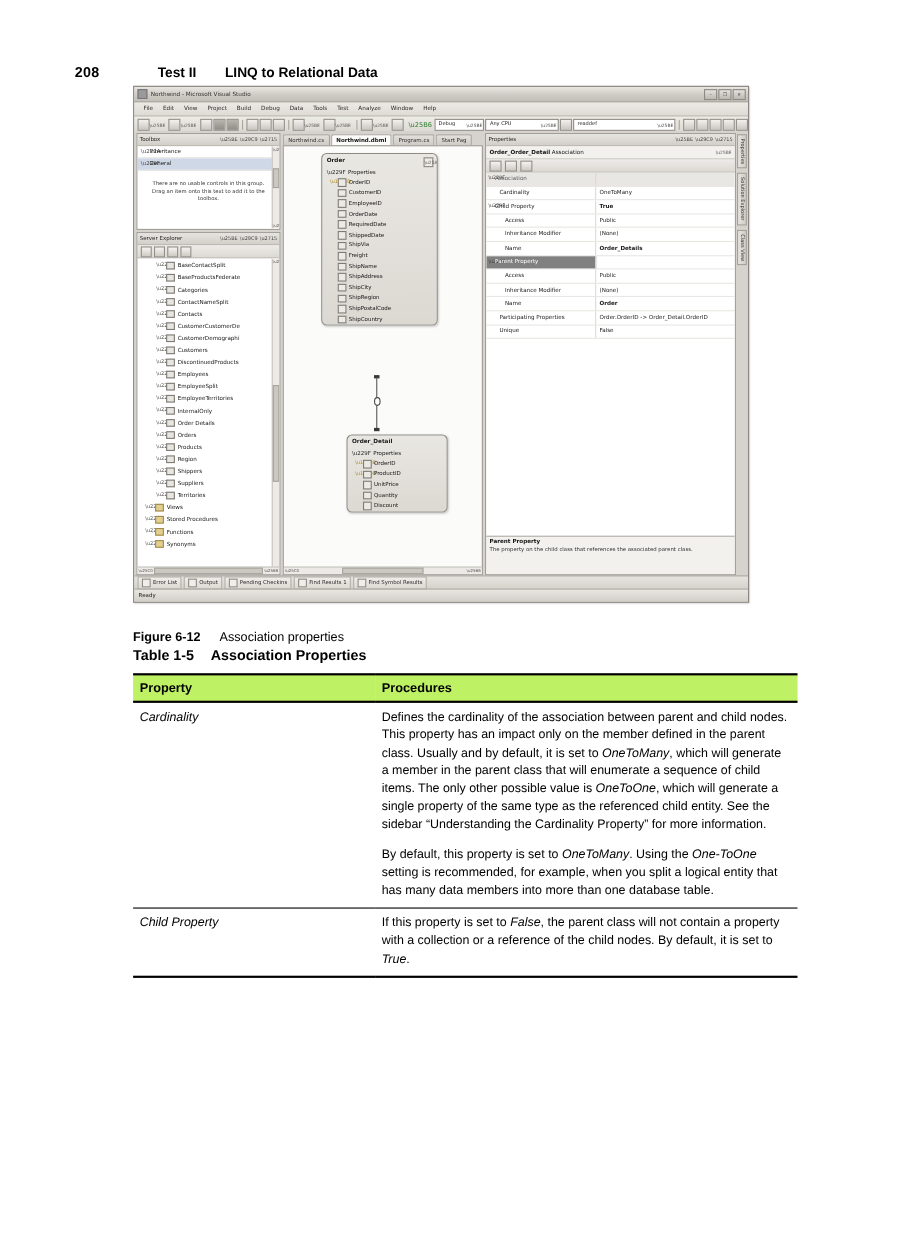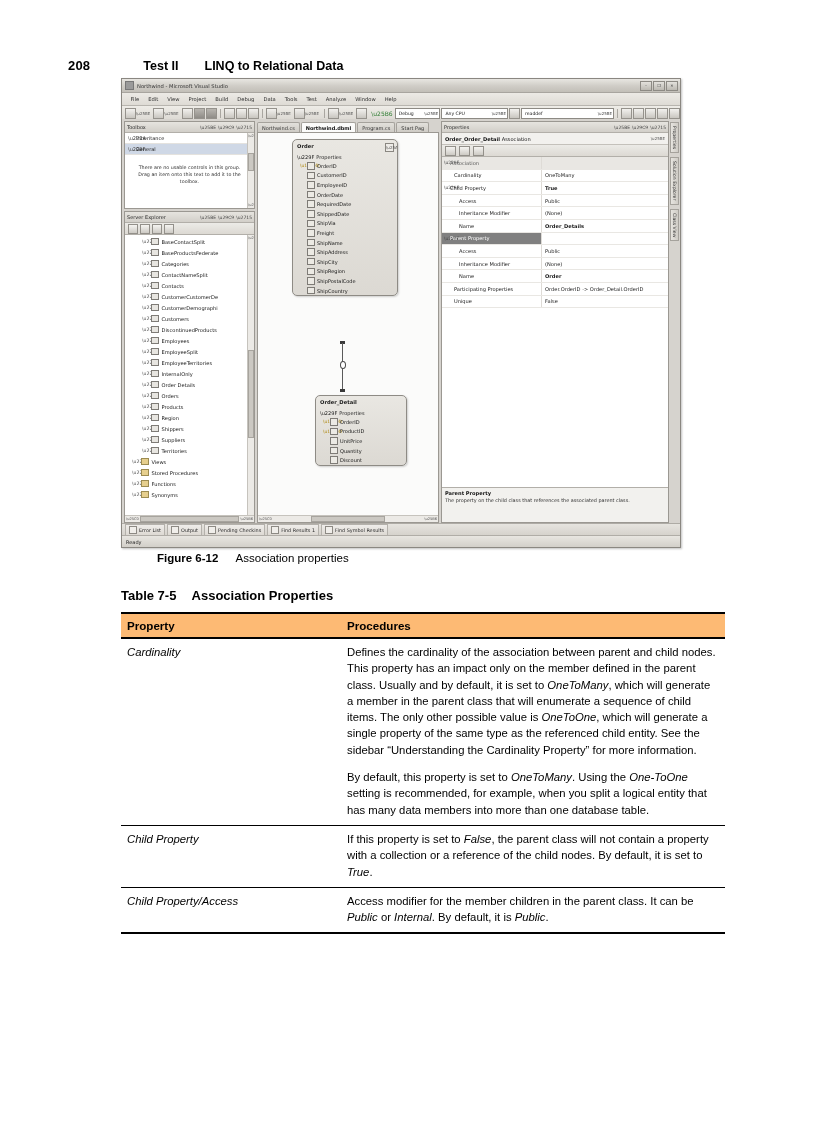--- a/index.html
+++ b/index.html
@@ -295,42 +295,41 @@
   .vs-status {
     position: absolute; left: 0; right: 0; bottom: 0; height: 11px;
     background: linear-gradient(180deg,#e8e6e1,#d2cfc9);
     border-top: 1px solid #b0ada7;
     display: flex; align-items: center; padding-left: 4px;
     font-size: 5px; color: #222;
   }
 
   
   .fig-caption {
-    position: absolute; left: 121px; top: 552px;
+    position: absolute; left: 121px; top: 574px;
     font-size: 11.5px;
-    margin-left: 36px;
   }
   .fig-caption .fc-label { font-weight: bold; }
   .fig-caption .fc-text { margin-left: 14px; }
 
   
   .table-title {
     position: absolute; left: 121px; top: 588px;
     font-size: 13px; font-weight: bold;
   }
   .table-title .tt-num { margin-right: 12px; }
   .props-table {
     position: absolute;
     left: 121px; top: 612px;
     width: 604px;
     border-collapse: collapse;
     font-size: 11.3px;
   }
   .props-table th {
-    background: #fdba74;
+    background: #bef264;
     text-align: left;
     font-weight: bold;
     font-size: 11.6px;
     padding: 5px 6px 5px 6px;
     border-top: 2.2px solid #000;
     border-bottom: 2.2px solid #000;
   }
   .props-table td {
     vertical-align: top;
     padding: 5px 6px 7px 6px;
@@ -910,21 +909,21 @@
     <span>Ready</span>
   </div>
 </div>
 
 <div class="fig-caption">
   <span class="fc-label">Figure 6-12</span>
   <span class="fc-text">Association properties</span>
 </div>
 
 <div class="table-title">
-  <span class="tt-num">Table 7-5</span>
+  <span class="tt-num">Table 1-5</span>
   <span>Association Properties</span>
 </div>
 
 <table class="props-table">
   <thead>
     <tr>
       <th class="col-prop">Property</th>
       <th>Procedures</th>
     </tr>
   </thead>
@@ -935,20 +934,14 @@
         <p>Defines the cardinality of the association between parent and child nodes. This property has an impact only on the member defined in the parent class. Usually and by default, it is set to <i>OneToMany</i>, which will generate a member in the parent class that will enumerate a sequence of child items. The only other possible value is <i>OneToOne</i>, which will generate a single property of the same type as the referenced child entity. See the sidebar “Understanding the Cardinality Property” for more information.</p>
         <p>By default, this property is set to <i>OneToMany</i>. Using the <i>One-ToOne</i> setting is recommended, for example, when you split a logical entity that has many data members into more than one database table.</p>
       </td>
     </tr>
     <tr>
       <td class="col-prop">Child Property</td>
       <td>
         <p>If this property is set to <i>False</i>, the parent class will not contain a property with a collection or a reference of the child nodes. By default, it is set to <i>True</i>.</p>
       </td>
     </tr>
-    <tr>
-      <td class="col-prop">Child Property/Access</td>
-      <td>
-        <p>Access modifier for the member children in the parent class. It can be <i>Public</i> or <i>Internal</i>. By default, it is <i>Public</i>.</p>
-      </td>
-    </tr>
   </tbody>
 </table>
 
 </body></html>

